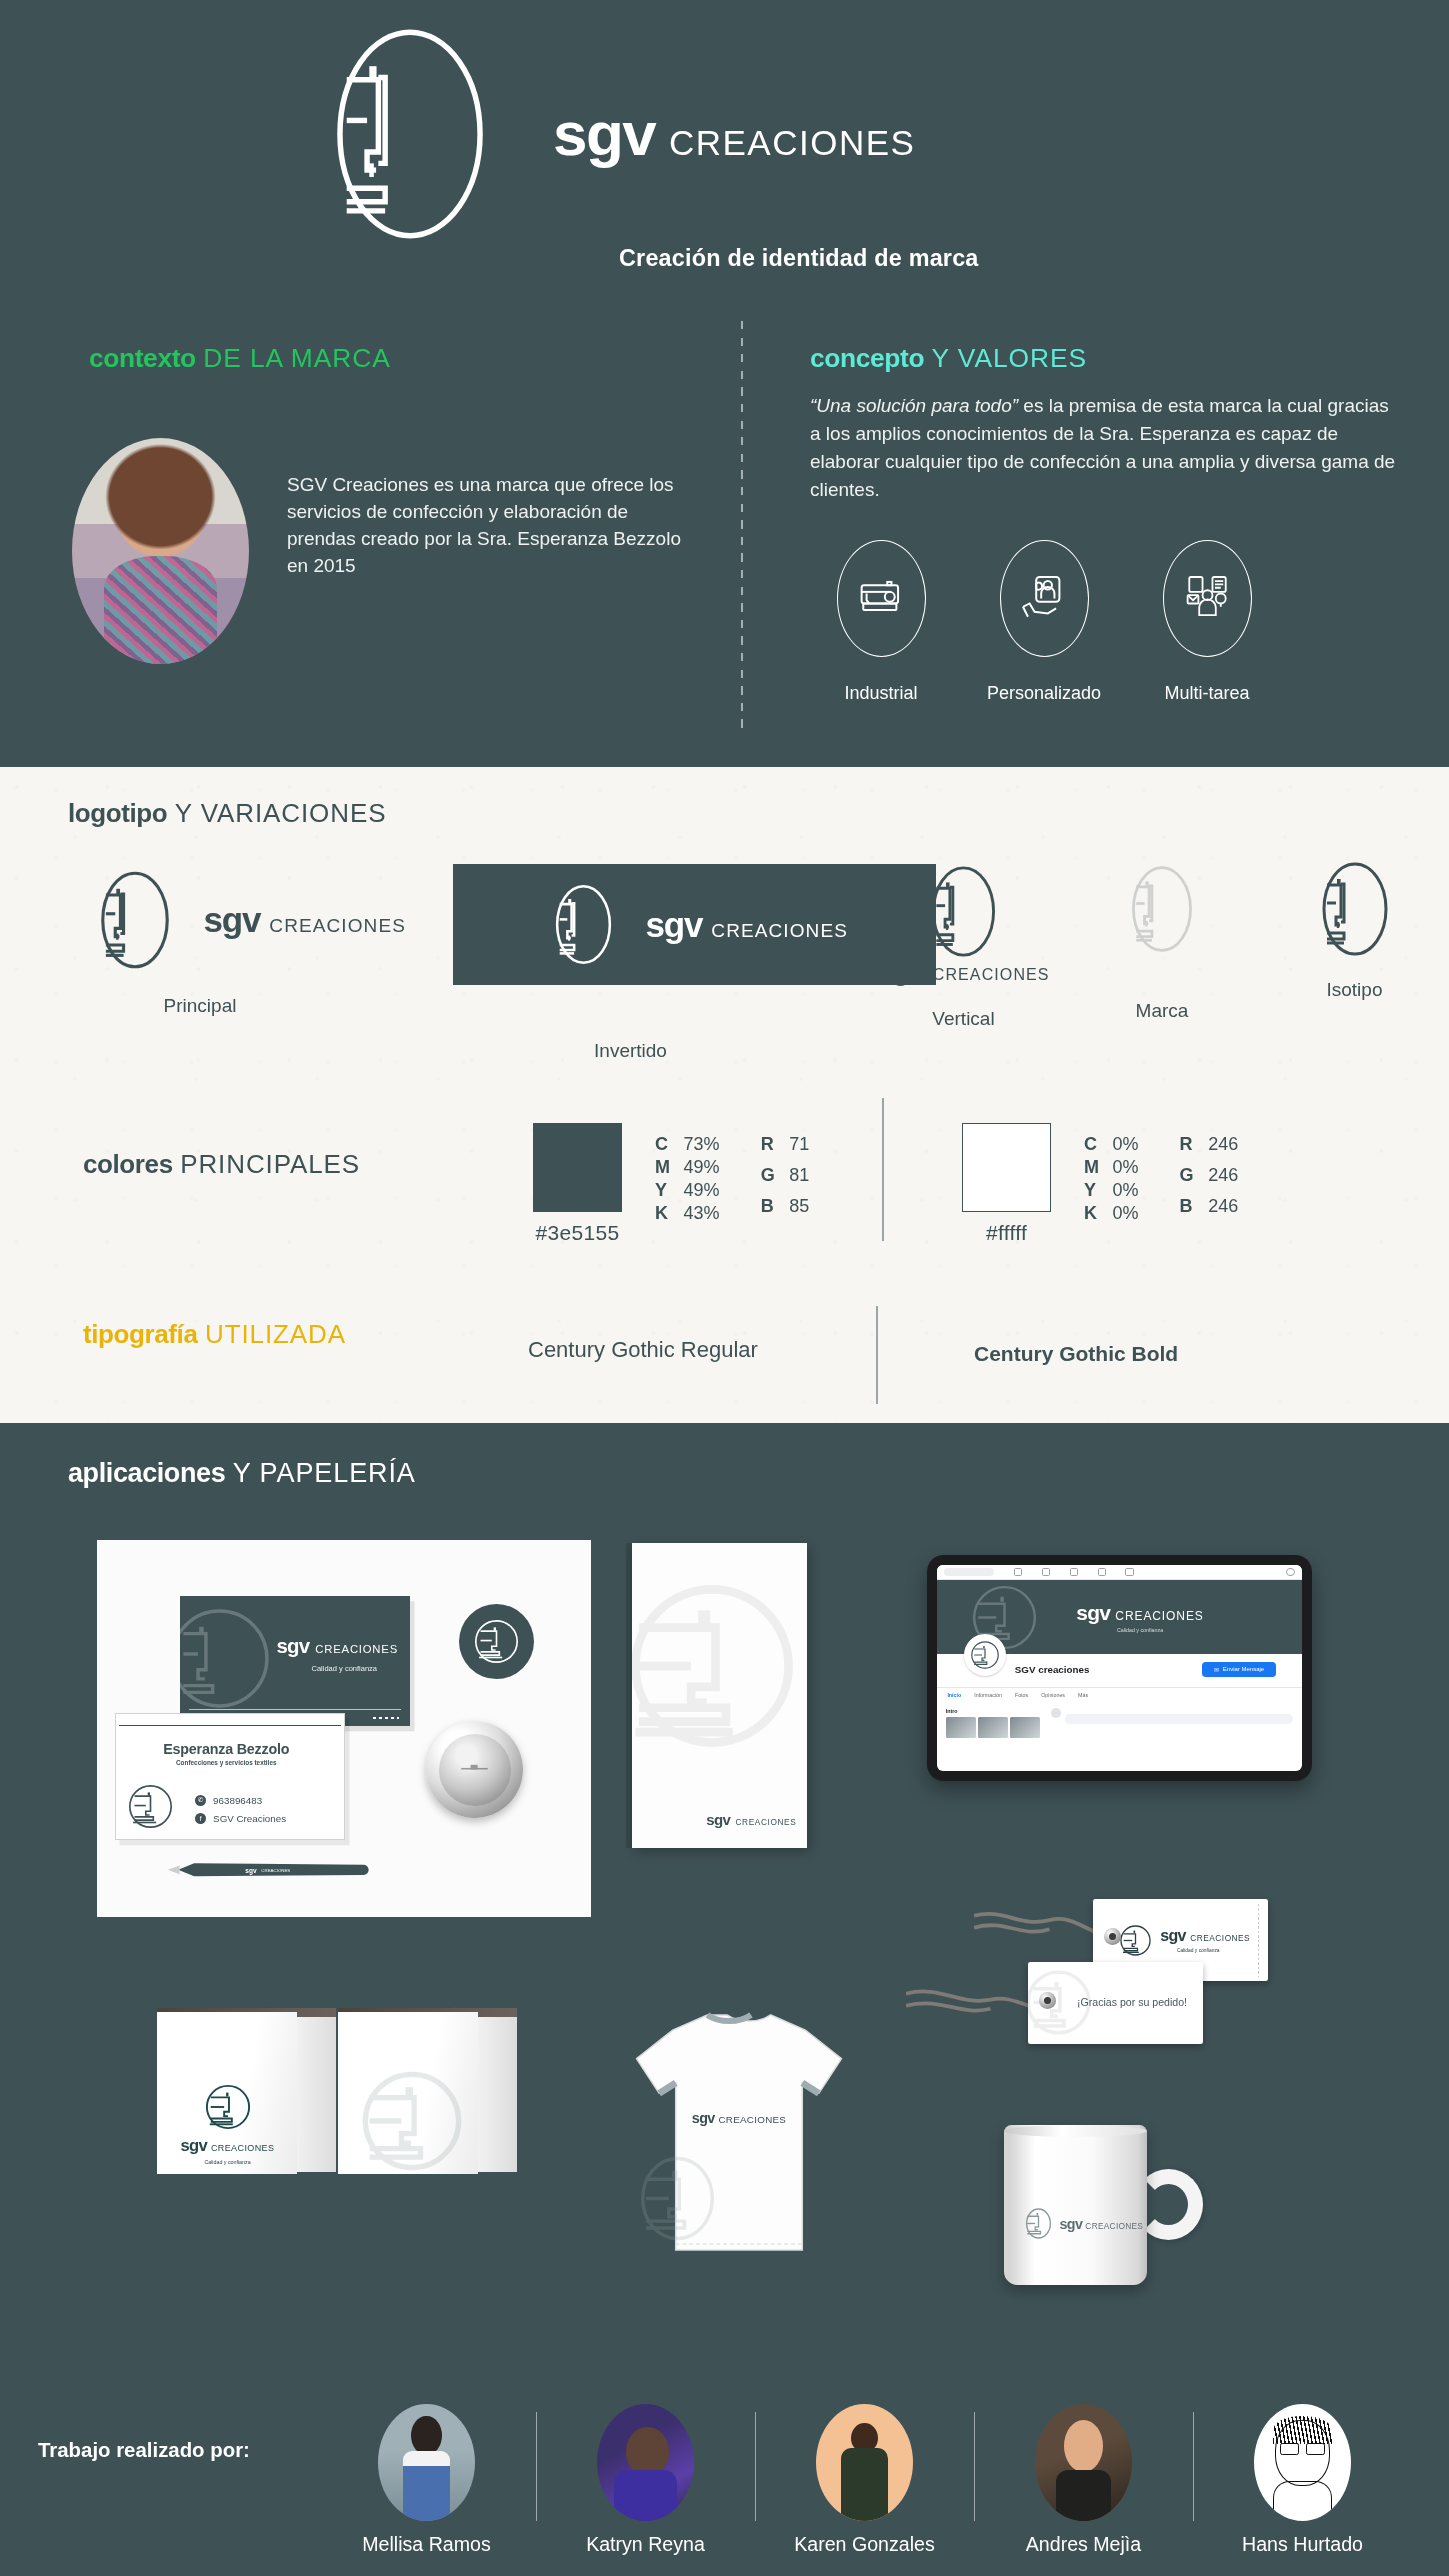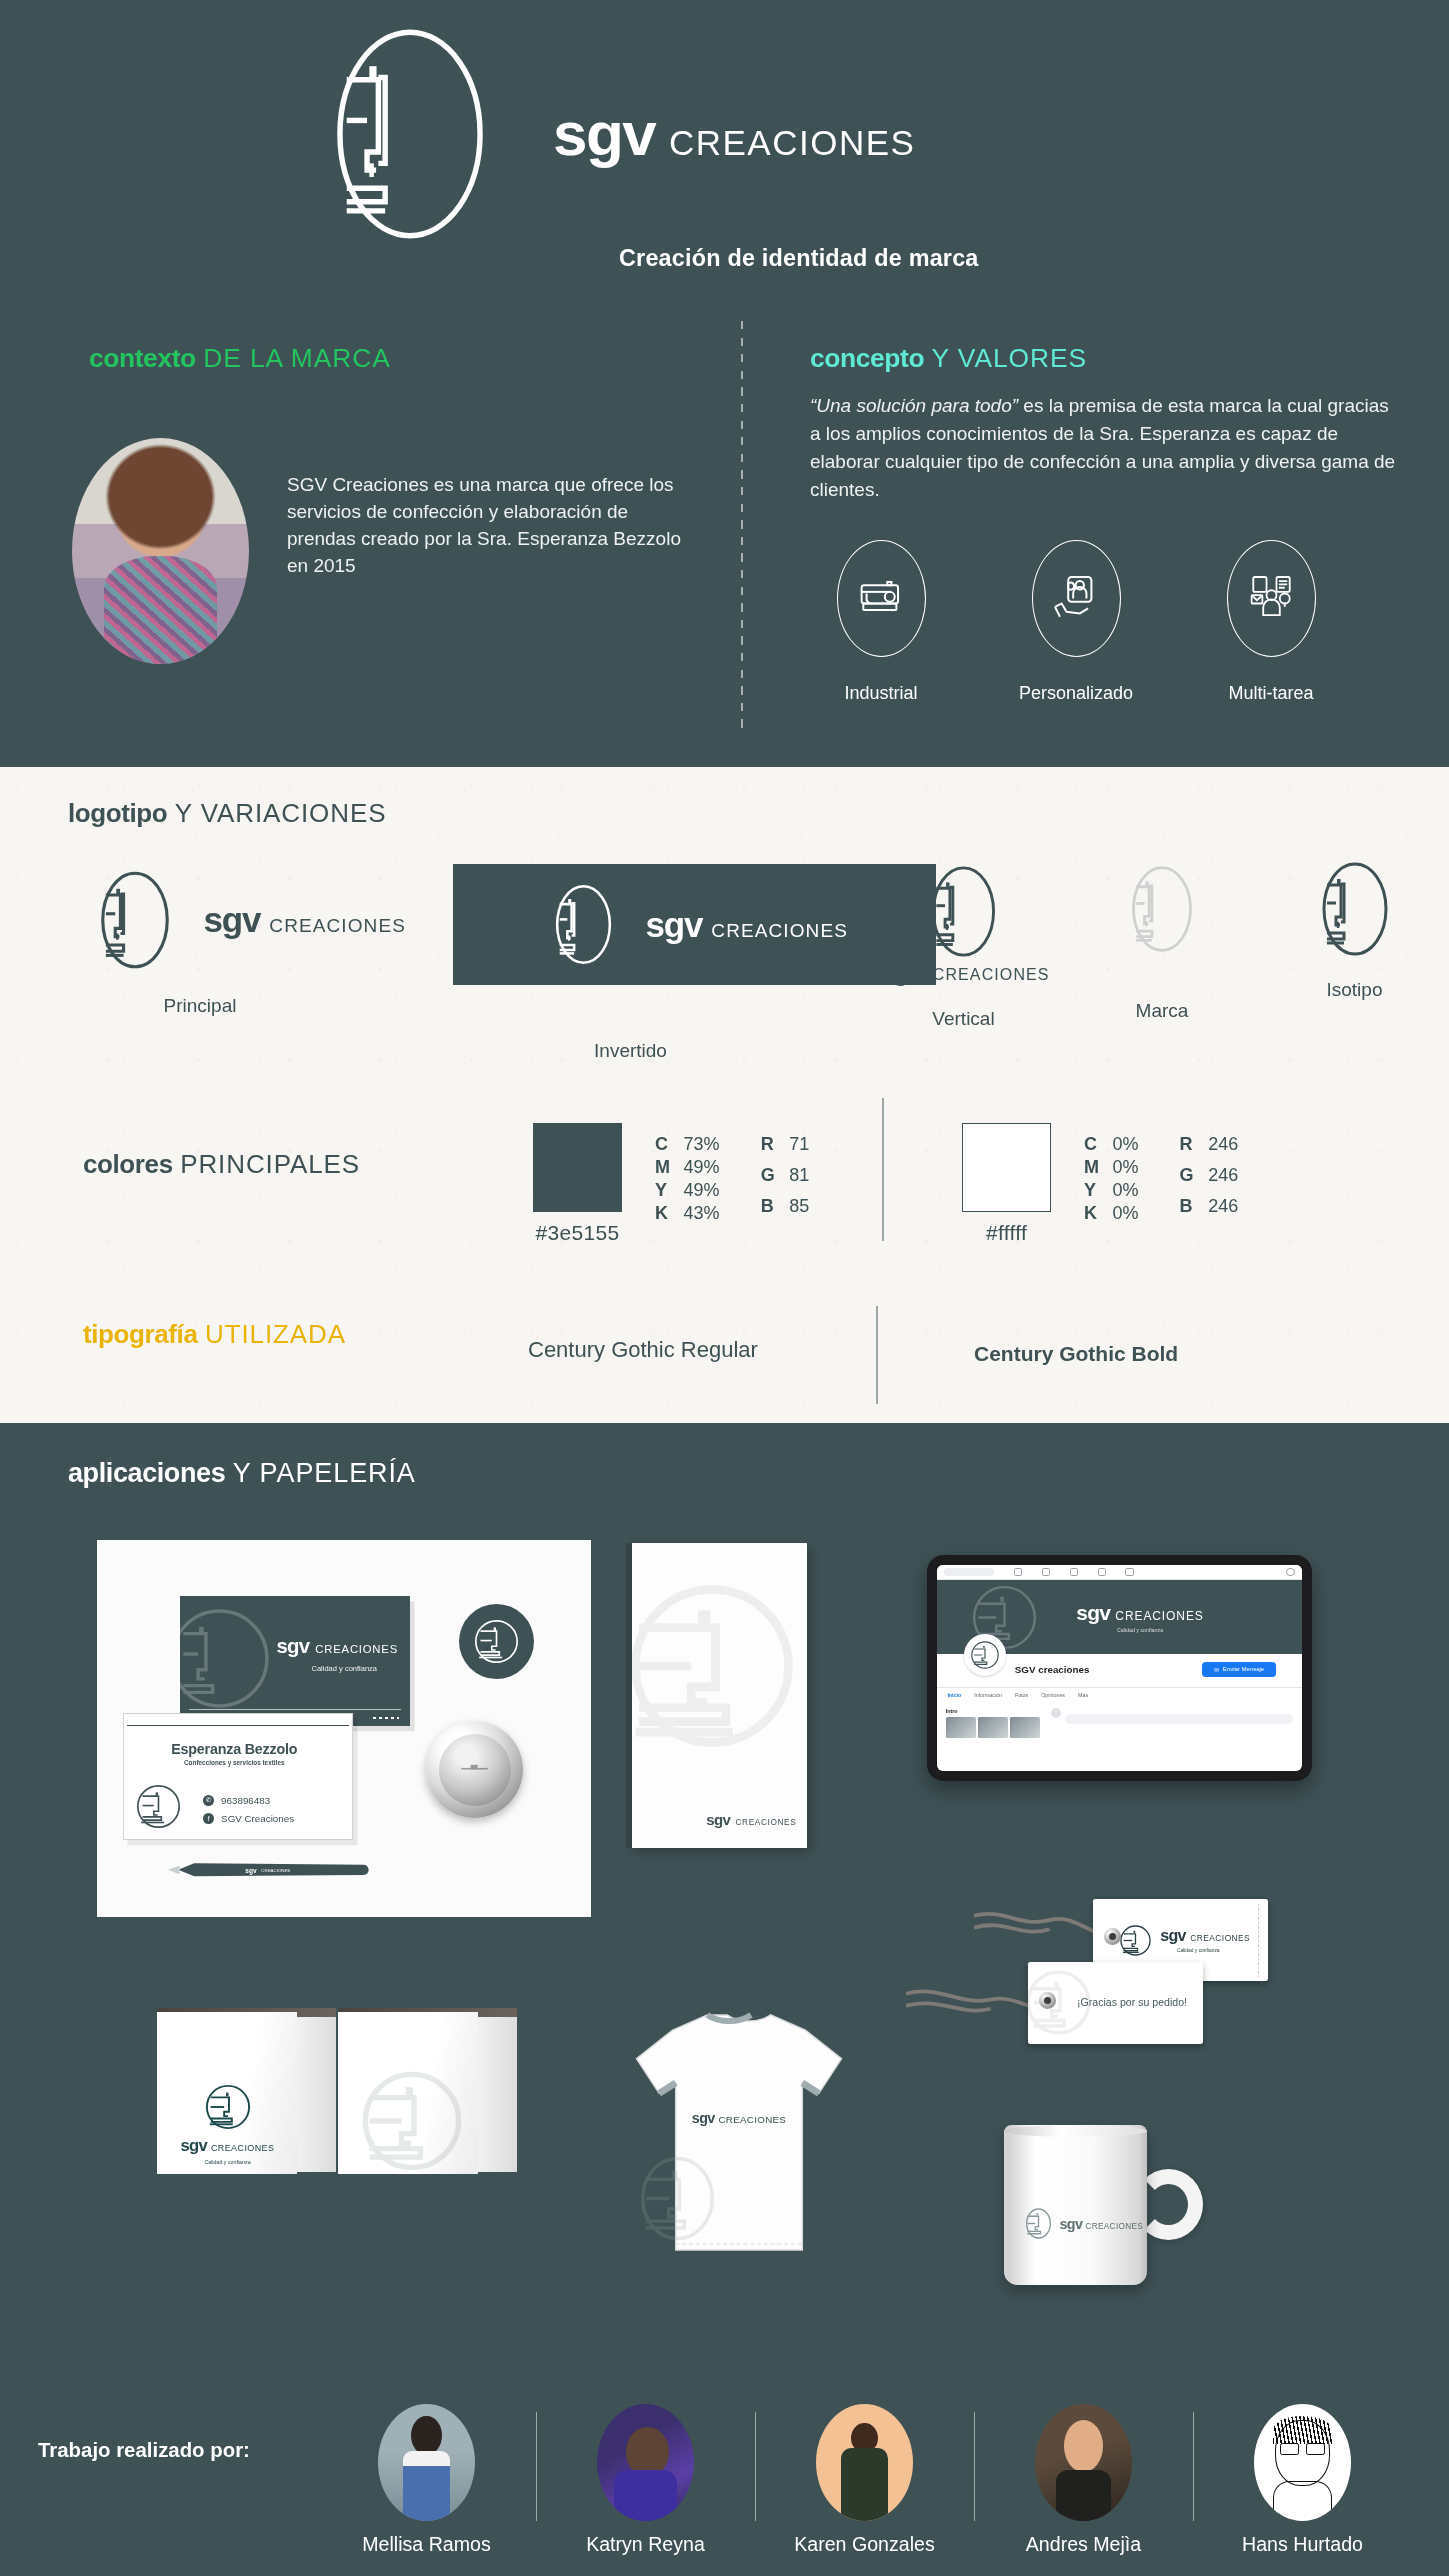--- a/index.html
+++ b/index.html
@@ -61,21 +61,21 @@
     position: absolute; left: 287px; top: 472px; width: 408px;
     color: #eef2f1; font-size: 19px; line-height: 1.42;
   }
 
   .concepto-body {
     position: absolute; left: 810px; top: 392px; width: 589px;
     color: #eef2f1; font-size: 19px; line-height: 1.47;
   }
   .concepto-body .q { font-style: italic; }
 
-  .values { position: absolute; left: 815px; top: 540px; display: flex; gap: 63px; }
+  .values { position: absolute; left: 815px; top: 540px; display: flex; gap: 31px; }
   .value { width: 132px; text-align: center; }
   .value-badge {
     width: 89px; height: 117px; margin: 0 auto 26px; position: relative;
     border: 1.9px solid #fff; border-radius: 50%;
     display: flex; align-items: center; justify-content: center;
   }
   .value-badge svg { width: 53px; height: 53px; }
   .value-label { color: #fff; font-size: 18px; }
 
   
@@ -146,21 +146,21 @@
   .bc-dark .txt .l1 { display: flex; align-items: baseline; gap: 6px; justify-content: flex-end; }
   .bc-dark .txt .l1 .s { font-size: 20.4px; font-weight: 700; letter-spacing: -0.8px; }
   .bc-dark .txt .l1 .c { font-size: 11.3px; letter-spacing: 0.8px; }
   .bc-dark .txt .l2 { font-size: 7.5px; margin-top: 6px; margin-right: 21px; opacity: .92; }
   .bc-dark .rule { position: absolute; left: 9px; right: 9px; bottom: 16.6px; height: 0.8px; background: rgba(255,255,255,.65); }
   .bc-dark .dots { position: absolute; right: 10.6px; bottom: 7.5px; width: 26px; height: 1.5px;
     background: repeating-linear-gradient(to right, #fff 0 3px, transparent 3px 6px); }
 
   .bc-light {
     position: absolute; left: 115px; top: 1713px; width: 230px; height: 127px;
-    background: #fff; border: 0.8px solid #cfd4d3; box-shadow: 4.5px 5.3px 0 rgba(0,0,0,.08); margin-left: 8px;
+    background: #fff; border: 0.8px solid #cfd4d3; box-shadow: 4.5px 5.3px 0 rgba(0,0,0,.08);
   }
   .bc-light .topline { position: absolute; left: 3px; right: 3px; top: 10.6px; height: 0.8px; background: #3e5155; }
   .bc-light .name { position: absolute; left: 0; right: 7.5px; top: 27px; text-align: center;
     font-size: 14.3px; font-weight: 700; color: #3e5155; letter-spacing: -0.2px; }
   .bc-light .sub { position: absolute; left: 0; right: 7.5px; top: 45px; text-align: center;
     font-size: 6.4px; font-weight: 700; color: #3e5155; }
   .bc-light .iso { position: absolute; left: 10.6px; bottom: 9px; width: 47px; height: 47px; }
   .bc-light .ctc { position: absolute; left: 79px; bottom: 15px; display: flex; flex-direction: column; gap: 6.8px; }
   .bc-light .ctc .row { display: flex; align-items: center; gap: 6.8px; font-size: 9.8px; color: #3e5155; }
   .bc-light .ctc .dot { width: 11.3px; height: 11.3px; border-radius: 50%; background: #3e5155;

